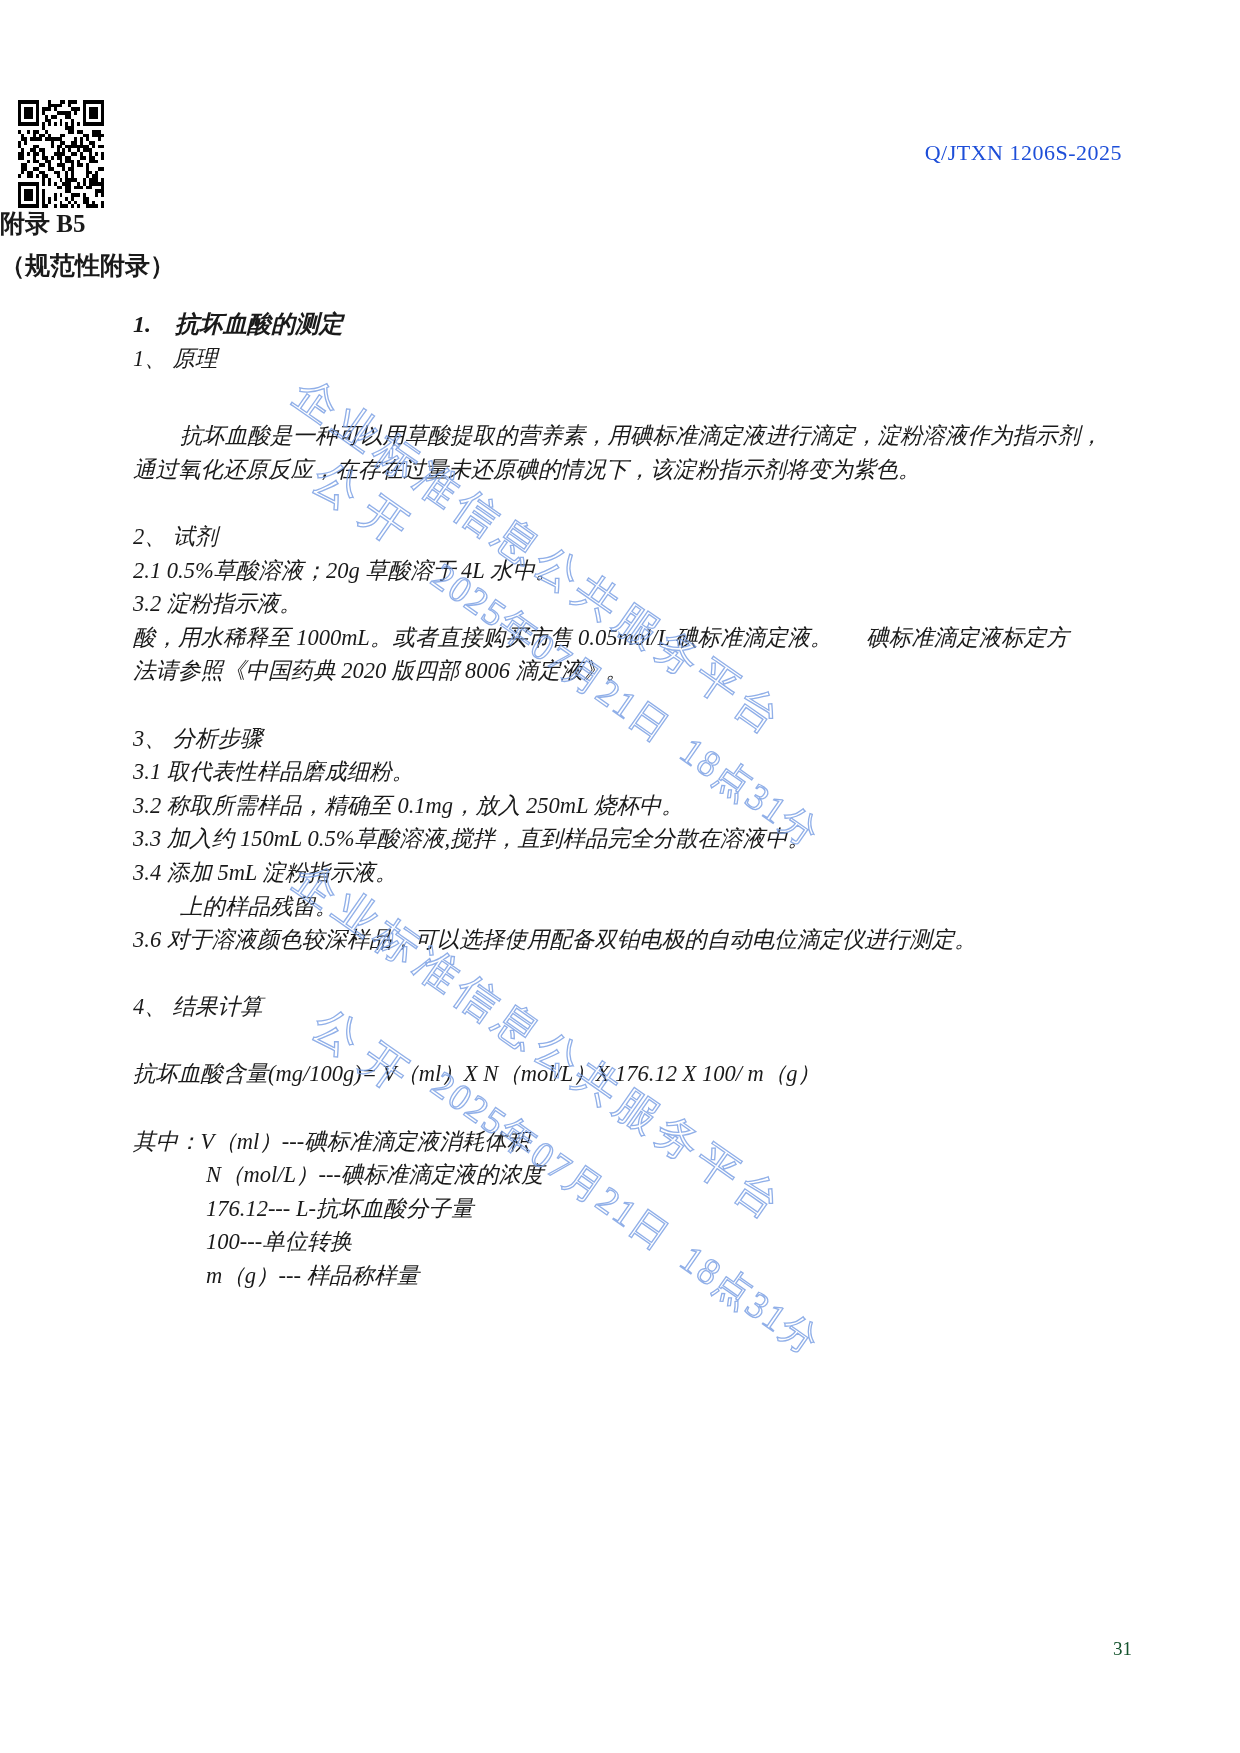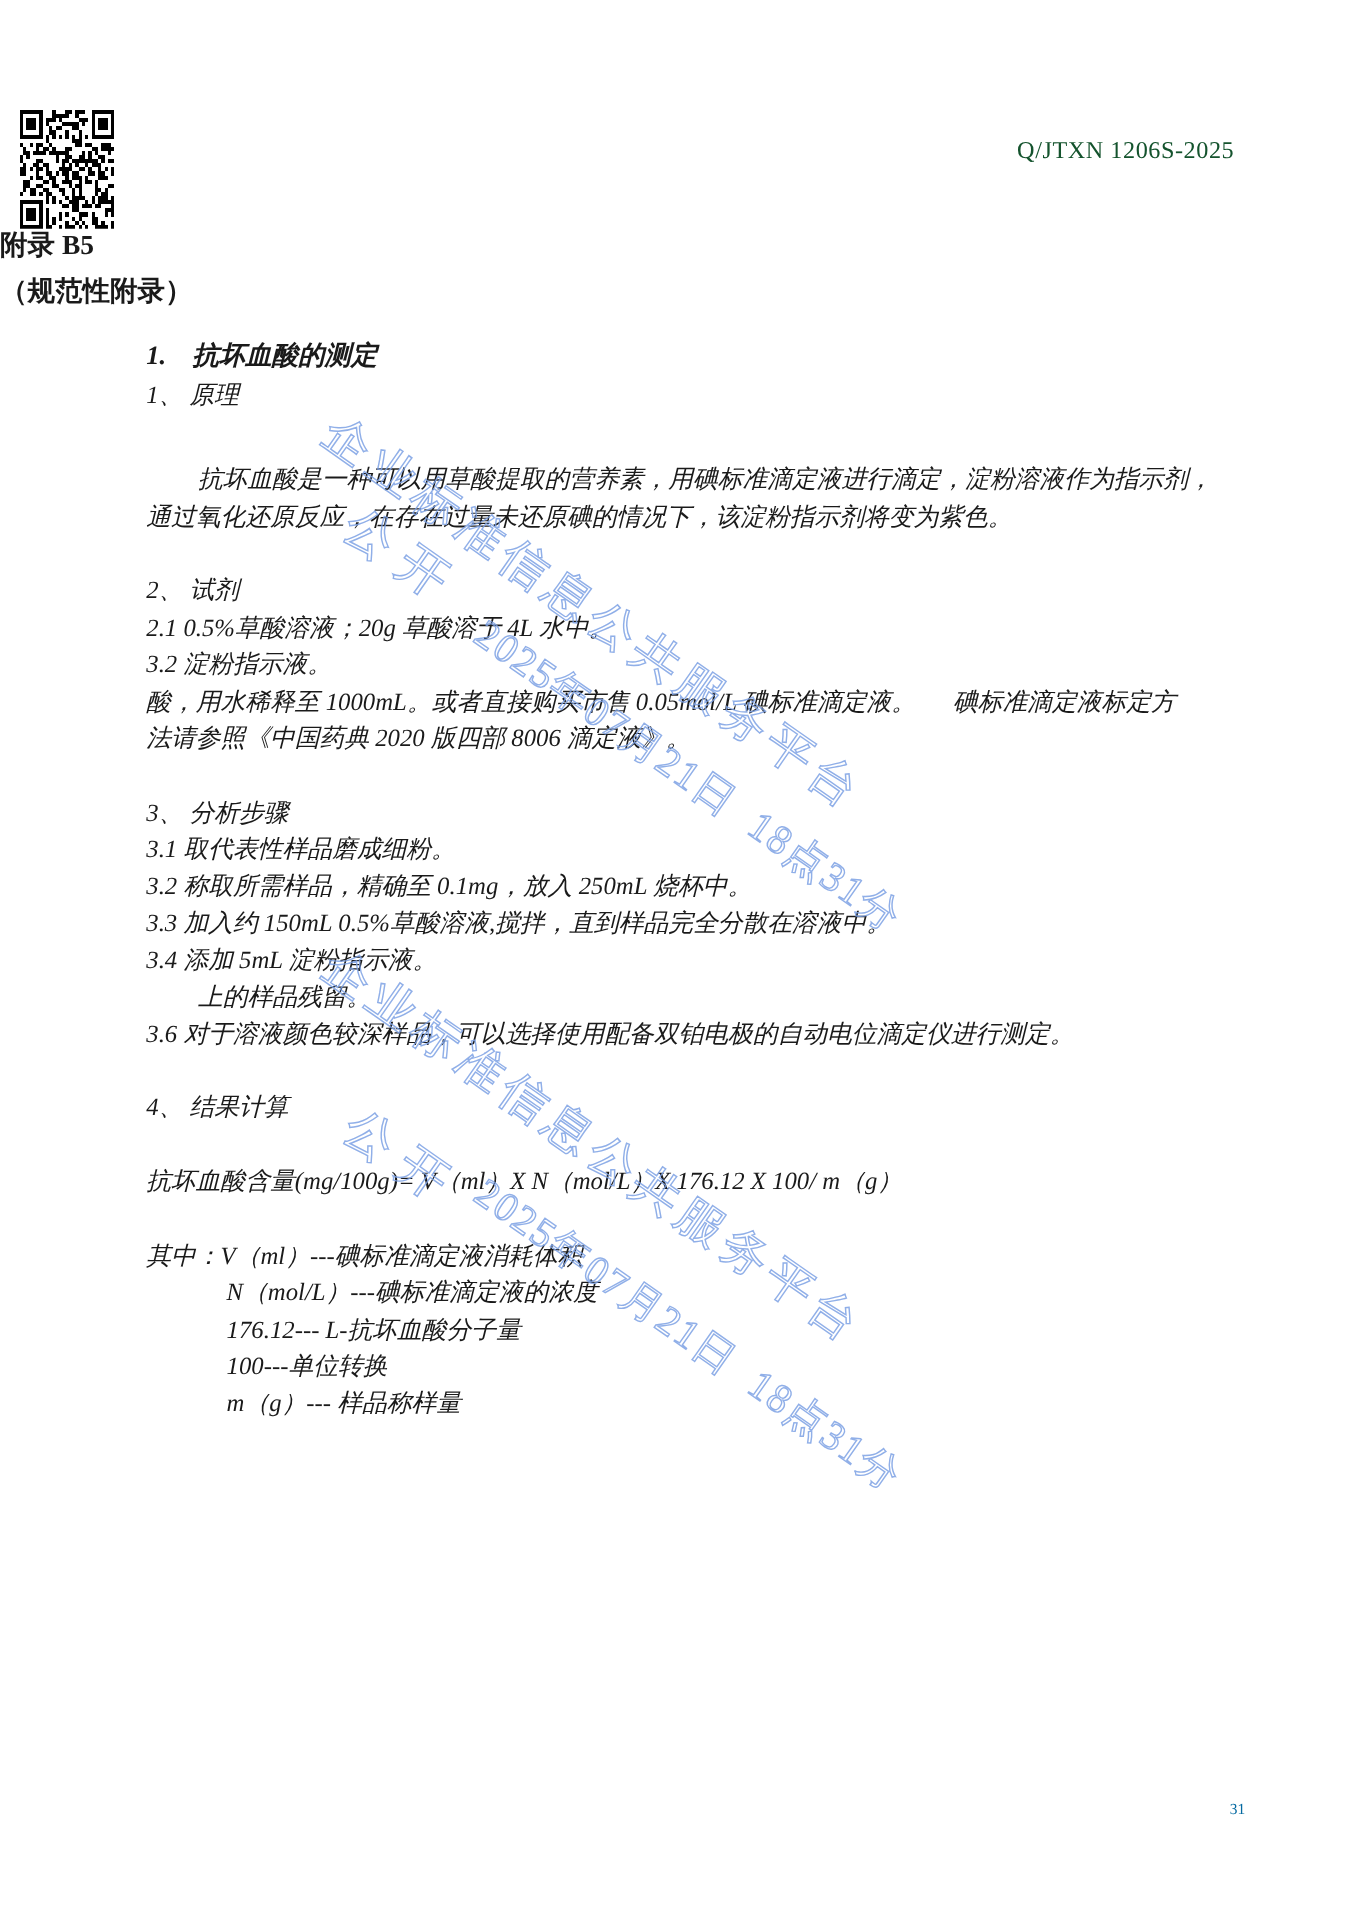--- a/index.html
+++ b/index.html
@@ -6,41 +6,41 @@
   .page{
     position:relative;
     width:1240px;height:1753px;
     background:#ffffff;
     overflow:hidden;
     font-family:"Liberation Serif","DejaVu Serif",serif;
     color:#1a1a1a;
   }
   .qr{position:absolute;left:18px;top:100px;width:86px;height:108px;}
   .header-code{
-    position:absolute;top:124px;right:118px;
-    font-size:22px;letter-spacing:0.5px;color:#14532d;
+    position:absolute;top:140px;right:118px;
+    font-size:22px;letter-spacing:0.5px;color:#1d4ed8;
   }
   .title-block{
     position:absolute;left:0;top:203px;width:1240px;
     text-align:left;line-height:42px;
   }
   .title-line1{font-size:25px;font-weight:600;}
   .title-line2{font-size:25px;font-weight:600;}
   .content{
     position:absolute;left:133px;top:308px;width:992px;
     font-size:22.5px;line-height:33.6px;
   }
   .ln{white-space:pre-wrap;min-height:33.6px;font-style:italic;}
   .ln.heading{font-weight:bold;font-size:24px;}
   .ln.para-first{text-indent:47px;margin-top:44px;}
   .ln.cont{padding-left:47px;}
   .ln.def{padding-left:73px;}
   .page-number{
     position:absolute;top:1638px;right:108px;
-    font-size:14px;color:#0369a1;
+    font-size:19px;color:#14532d;
   }
   
   .wm{
     position:absolute;
     transform:rotate(35deg);
     transform-origin:0 0;
     font-family:"Liberation Serif","DejaVu Serif",serif;
     color:transparent;
     -webkit-text-stroke:1.3px rgba(124,161,228,0.85);
     pointer-events:none;

